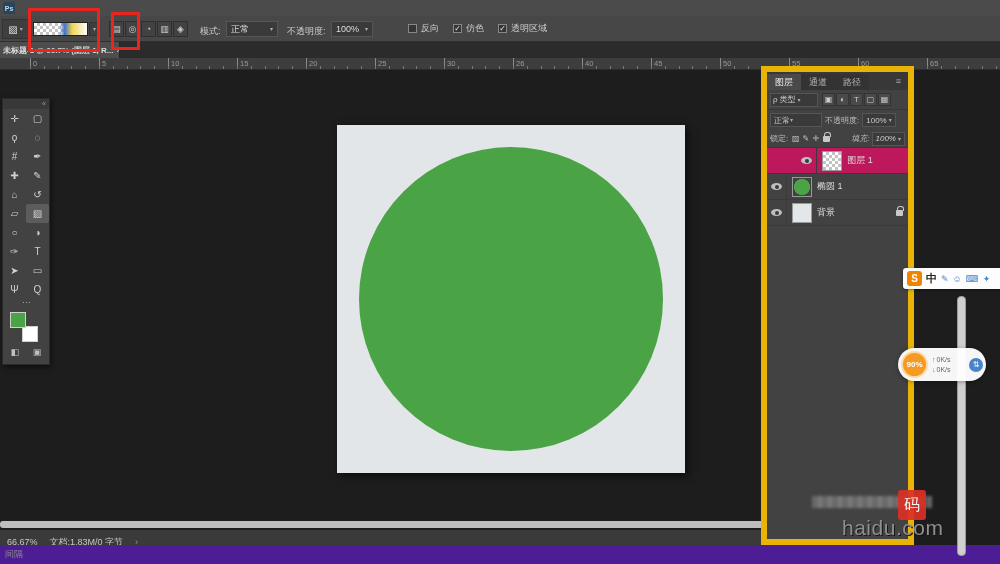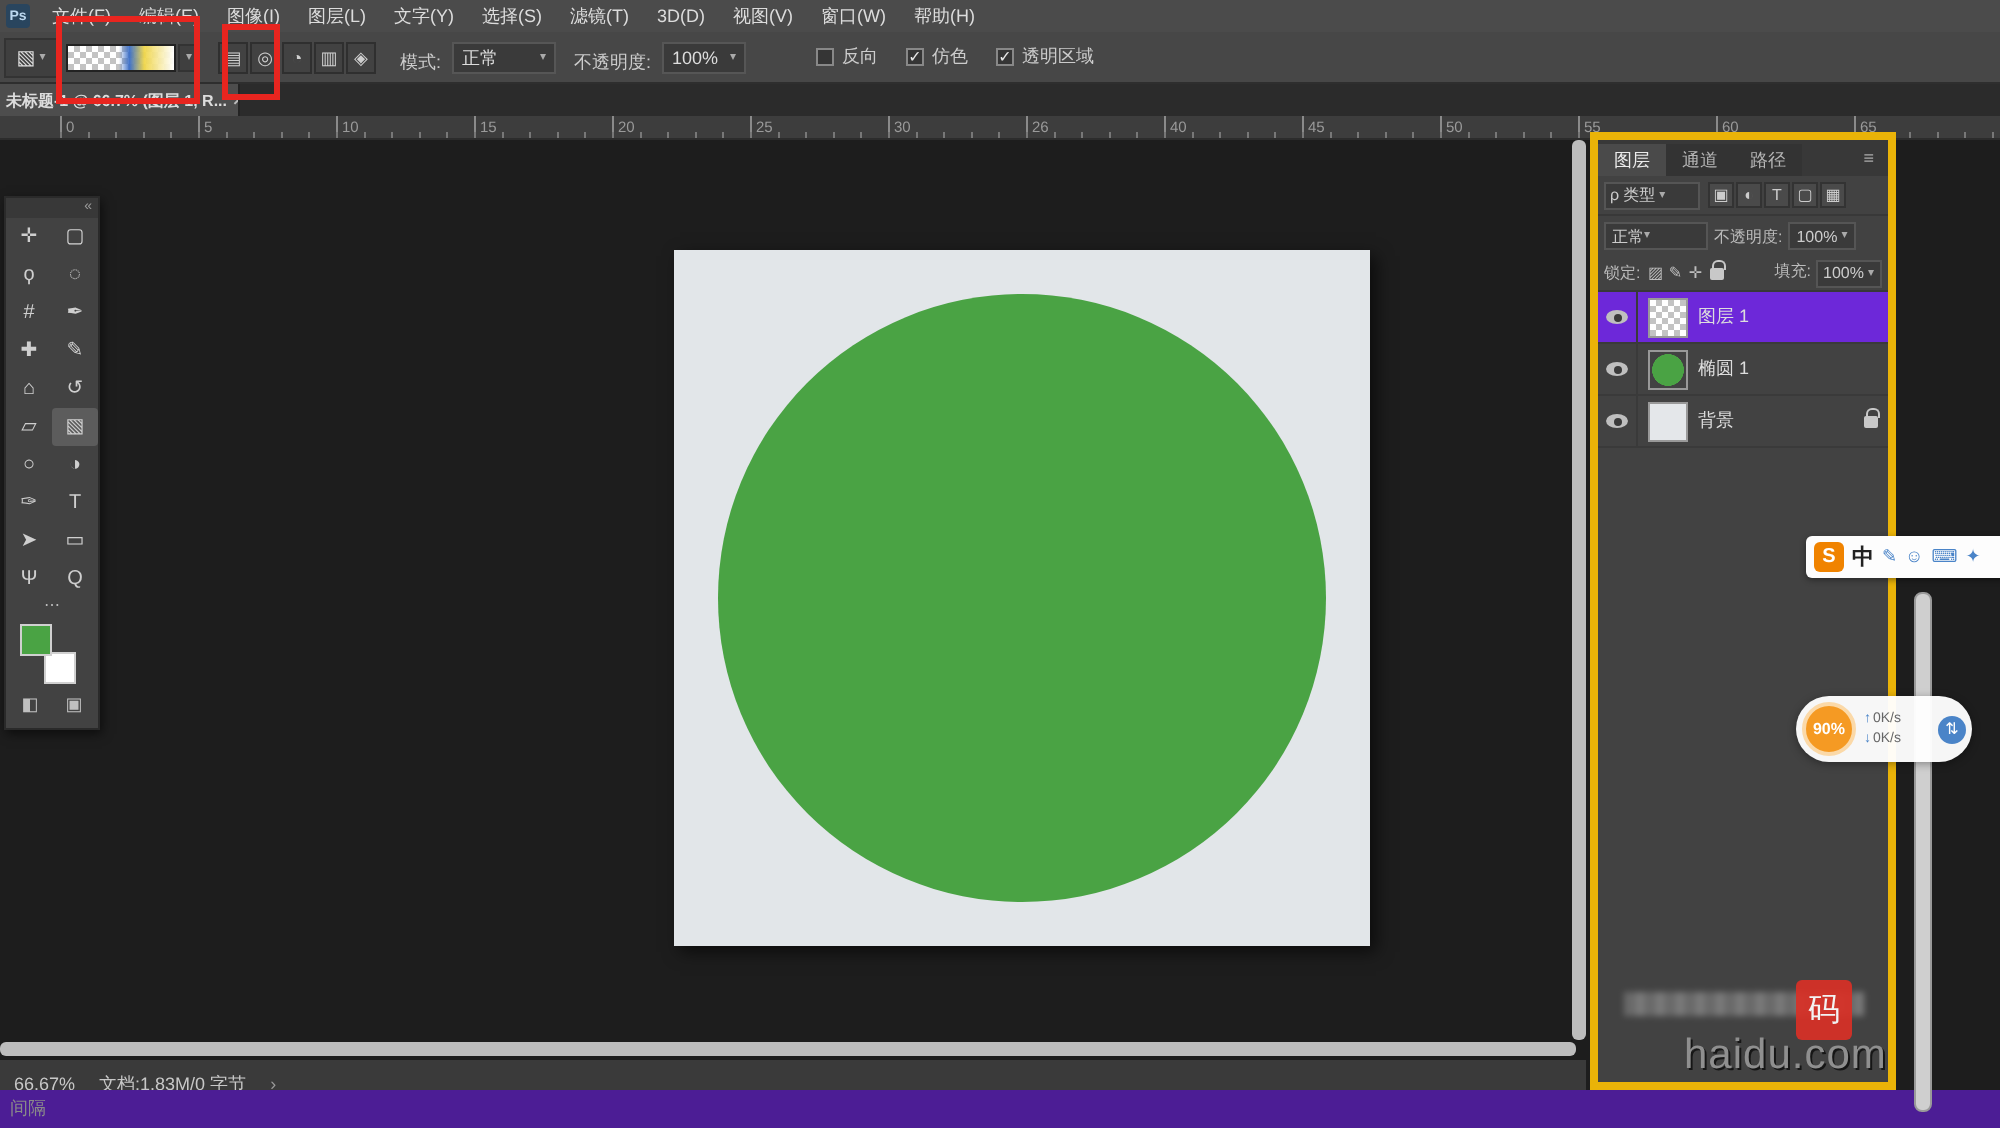--- a/index.html
+++ b/index.html
@@ -86,22 +86,22 @@
   .circle { position:absolute; left:22px; top:22px; width:304px; height:304px; border-radius:50%;
             background:var(--green); }
 
   
   .v-scroll-doc { position:absolute; left:786px; top:70px; width:7px; height:450px; background:#bdbdbd;
                   border-radius:3px; z-index:2; }
   .h-scroll-doc { position:absolute; left:0; top:521px; width:788px; height:7px; background:#bdbdbd;
                   border-radius:3px; z-index:2; }
 
   
-  .dock { position:absolute; left:795px; top:66px; width:153px; height:479px; background:#424242;
-          border:4px solid #eab308; z-index:5; font-size:9px; color:#ccc; }
+  .dock { position:absolute; left:761px; top:66px; width:153px; height:479px; background:#424242;
+          border:6px solid #eab308; z-index:5; font-size:9px; color:#ccc; }
   .dock-tabs { height:18px; background:#383838; display:flex; align-items:flex-end; }
   .dock-tab { height:16px; padding:0 8px; line-height:16px; color:#b5b5b5; background:#333; }
   .dock-tab.active { background:#4a4a4a; color:#ececec; }
   .panel-menu { margin-left:auto; color:#aaa; padding:0 5px; line-height:16px; }
   .filter-row { height:20px; display:flex; align-items:center; padding:0 3px; gap:2px; border-bottom:1px solid #383838; }
   .filter-select { width:48px; height:14px; background:#3a3a3a; border:1px solid #555; font-size:8px;
                    color:#ccc; display:flex; align-items:center; gap:2px; padding:0 2px; }
   .filter-icons { display:flex; gap:1px; margin-left:2px; }
   .f-icon { width:13px; height:13px; background:#4a4a4a; border:1px solid #333; color:#ccc; font-size:8px;
             display:flex; align-items:center; justify-content:center; }
@@ -109,23 +109,23 @@
   .blend-select { width:52px; height:14px; background:#3a3a3a; border:1px solid #555; display:flex;
                   align-items:center; padding:0 3px; font-size:8px; }
   .small-label { font-size:8px; color:#bbb; white-space:nowrap; }
   .value-select { height:14px; background:#3a3a3a; border:1px solid #555; display:flex; align-items:center;
                   gap:2px; padding:0 3px; font-size:8px; }
   .lock-row { height:18px; display:flex; align-items:center; padding:0 3px; gap:3px; border-bottom:1px solid #383838; }
   .mini-icon { font-size:8px; color:#bdbdbd; width:9px; text-align:center; }
   .lock-css { width:7px; height:6px; background:#c8c8c8; position:relative; border-radius:1px; flex:none; }
   .lock-css::before { content:""; position:absolute; top:-4px; left:1px; width:5px; height:4px;
                       border:1px solid #c8c8c8; border-bottom:none; border-radius:3px 3px 0 0; }
-  .fill-group { margin-left:auto; display:flex; align-items:flex-start; gap:2px; }
+  .fill-group { margin-left:auto; display:flex; align-items:center; gap:2px;font-style:italic; }
   .layer-row { height:26px; display:flex; align-items:center; border-bottom:1px solid #3a3a3a; padding-right:5px; }
-  .layer-row.selected { background:#6d28d9; }
+  .layer-row.selected { background:#be185d;justify-content:center; }
   .eye-cell { width:20px; height:100%; display:flex; align-items:center; justify-content:center;
               border-right:1px solid #3a3a3a; flex:none; }
   .eye { width:11px; height:7px; border-radius:50%; background:#bfbfbf; position:relative; }
   .eye::after { content:""; position:absolute; left:3.5px; top:1.5px; width:4px; height:4px; border-radius:50%; background:#3a3a3a; }
   .layer-thumb { width:20px; height:20px; border:1px solid #999; margin:0 5px; flex:none; position:relative; }
   .thumb-ellipse::after { content:""; position:absolute; inset:0;
                           background:radial-gradient(circle at 50% 50%, var(--green) 0 62%, transparent 63%); }
   .thumb-bg { background:#e4e7ea; }
   .layer-name { color:#ddd; white-space:nowrap; }
   .layer-lock { margin-left:auto; display:none; }
@@ -173,34 +173,20 @@
   .anno1 { left:28px; top:8px; width:72px; height:44px; }
   .anno2 { left:111px; top:12px; width:29px; height:38px; }
 </style>
 </head>
 <body>
 
 <div id="screen" style="--green: #4aa344; --red: #e8251f; --orange: #f08300; --netorange: #f59a23; --stampred: #d93026; --blue: #4a84c8;">
 
   <div class="menubar">
     <div class="app-badge">Ps</div>
-    <div class="menu-items">
-
-    <span class="menu-item">文件(F)</span>
-        <span class="menu-item">编辑(E)</span>
-        <span class="menu-item">图像(I)</span>
-        <span class="menu-item">图层(L)</span>
-        <span class="menu-item">文字(Y)</span>
-        <span class="menu-item">选择(S)</span>
-        <span class="menu-item">滤镜(T)</span>
-        <span class="menu-item">3D(D)</span>
-        <span class="menu-item">视图(V)</span>
-        <span class="menu-item">窗口(W)</span>
-        <span class="menu-item">帮助(H)</span>
-      </div>
   </div>
 
   <div class="optionsbar">
     <div class="tool-preset">
       <span class="tp-icon">▧</span>
       <span class="caret">▾</span>
     </div>
     <div class="grad-preview checker">
       <div class="grad-overlay"></div>
     </div>

